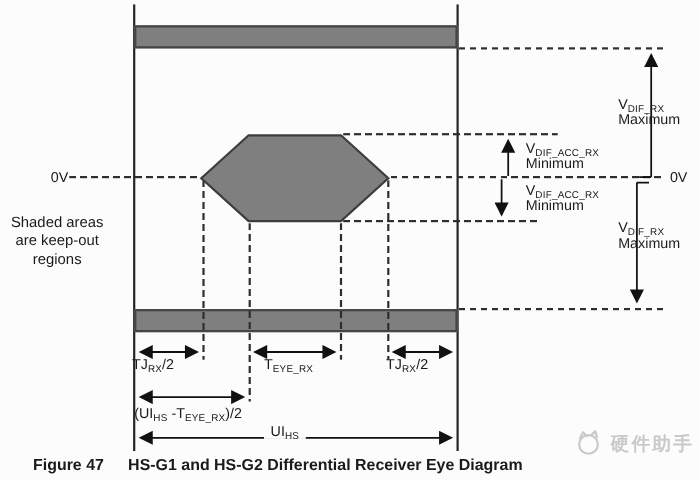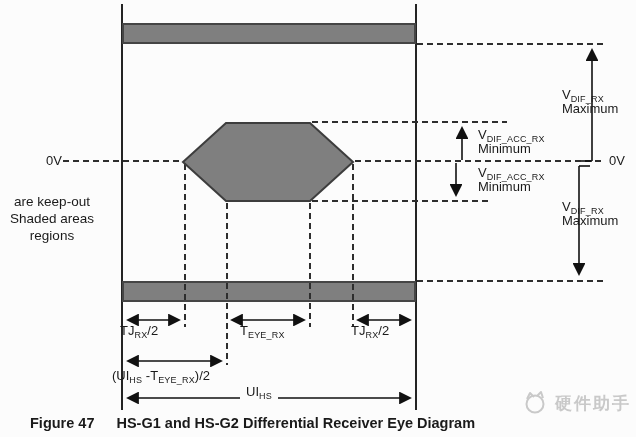--- a/index.html
+++ b/index.html
@@ -67,22 +67,22 @@
       <line x1="358" y1="320" x2="410" y2="320" marker-start="url(#ah)" marker-end="url(#ah)"></line>
       <line x1="128" y1="361" x2="221" y2="361" marker-start="url(#ah)" marker-end="url(#ah)"></line>
       <line x1="128" y1="398" x2="410" y2="398" marker-start="url(#ah)" marker-end="url(#ah)"></line>
     </g>
   </svg>
 
   <div class="lbl" style="left:36px;top:154px;width:26px;text-align:right;">
     <span>0V</span>
   </div>
   <div class="note">
+    <div>Shaded areas</div>
     <div>are keep-out</div>
-    <div>Shaded areas</div>
     <div>regions</div>
   </div>
 
   <div class="lbl" style="left:562px;top:88px;">
     <div><span>V</span><sub>DIF_RX</sub></div>
     <div>Maximum</div>
   </div>
   <div class="lbl" style="left:478px;top:128px;">
     <div><span>V</span><sub>DIF_ACC_RX</sub></div>
     <div>Minimum</div>
@@ -101,21 +101,21 @@
 
   <div class="lbl tctr" style="left:120px;top:324px;width:66px;">
     <span>TJ</span><sub>RX</sub><span>/2</span>
   </div>
   <div class="lbl tctr" style="left:240px;top:324px;width:86px;">
     <span>T</span><sub>EYE_RX</sub>
   </div>
   <div class="lbl tctr" style="left:351px;top:324px;width:66px;">
     <span>TJ</span><sub>RX</sub><span>/2</span>
   </div>
-  <div class="lbl" style="left:112px;top:369px;">
+  <div class="lbl" style="left:122px;top:369px;">
     <span>(UI</span><sub>HS</sub><span> -T</span><sub>EYE_RX</sub><span>)/2</span>
   </div>
   <div class="lbl tctr uihs-lbl" style="left:240px;top:385px;">
     <span>UI</span><sub>HS</sub>
   </div>
 
   <div class="caption">
     <span class="fig">Figure 47</span><span>HS-G1 and HS-G2 Differential Receiver Eye Diagram</span>
   </div>
 

